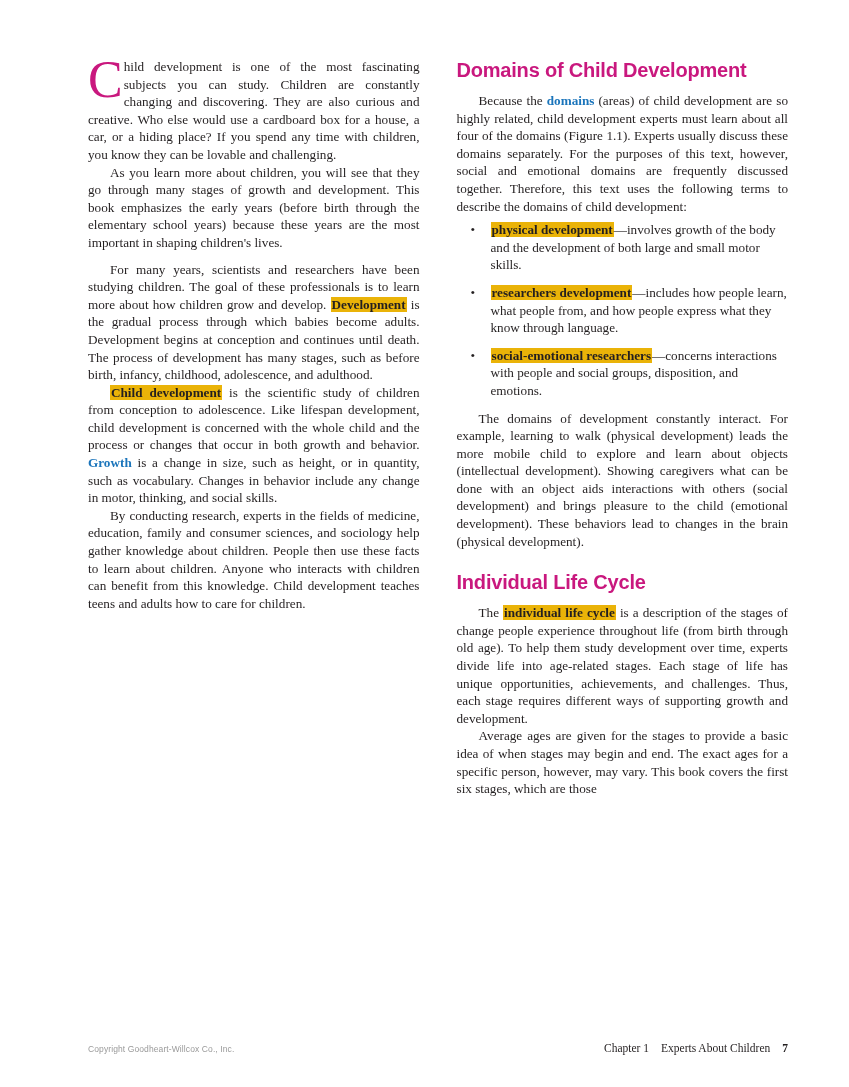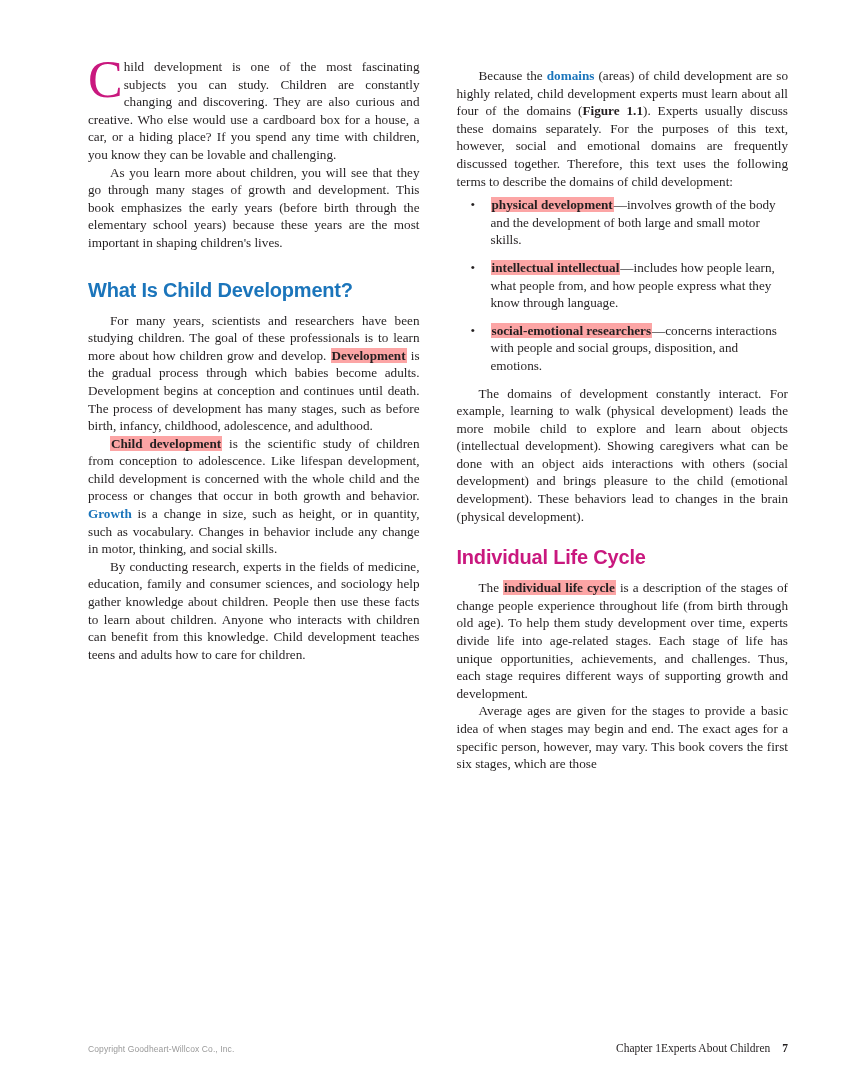--- a/index.html
+++ b/index.html
@@ -69,30 +69,30 @@
     float: left;
     font-family: "Liberation Serif", serif;
     color: #c9187e;
     font-size: 52px;
     line-height: 40px;
     padding-right: 1px;
     padding-top: 2px;
     margin-top: 0px;
   }
   .hl-bold {
-    background: #fca5a5;
+    background: #eab308;
     font-weight: bold;
     padding: 0 1px;
   }
   .blue-bold {
     color: #1b75bb;
     font-weight: bold;
     margin-top: 44px;
   }
-  .bold { font-weight: bold; }
+  .bold { font-weight: normal; }
 
   ul.bullets {
     margin: 6px 0 0 0;
     padding: 0;
     list-style: none;
   }
   ul.bullets li {
     position: relative;
     padding-left: 34px;
     margin-bottom: 10px;
@@ -126,54 +126,54 @@
   }
   .footer-right {
     position: absolute;
     right: 61px;
     top: -2px;
     font-family: "Liberation Serif", serif;
     font-size: 11.5px;
     color: #231f20;
     white-space: nowrap;
   }
-  .footer-right .chap { }
+  .footer-right .chap { margin-right: 12px; }
   .footer-right .pageno { font-weight: bold; margin-left: 12px; }
 </style>
 </head>
 <body>
 
 <div class="page">
 
   <div class="columns">
 
     <div class="col">
 
       <p class="dropcap-para"><span class="dropcap">C</span><span>hild development is one of the most fascinating subjects you can study. Children are constantly changing and discovering. They are also curious and creative. Who else would use a cardboard box for a house, a car, or a hiding place? If you spend any time with children, you know they can be lovable and challenging.</span></p>
 
       <p class="indent">As you learn more about children, you will see that they go through many stages of growth and development. This book emphasizes the early years (before birth through the elementary school years) because these years are the most important in shaping children's lives.</p>
 
-      <h2 class="sec-gap-top">What Is Child Development?</h2>
 
       <p class="indent after-head"><span>For many years, scientists and researchers have been studying children. The goal of these professionals is to learn more about how children grow and develop. </span><span class="hl-bold">Development</span><span> is the gradual process through which babies become adults. Development begins at conception and continues until death. The process of development has many stages, such as before birth, infancy, childhood, adolescence, and adulthood.</span></p>
 
       <p class="indent"><span class="hl-bold">Child development</span><span> is the scientific study of children from conception to adolescence. Like lifespan development, child development is concerned with the whole child and the process or changes that occur in both growth and behavior. </span><span class="blue-bold">Growth</span><span> is a change in size, such as height, or in quantity, such as vocabulary. Changes in behavior include any change in motor, thinking, and social skills.</span></p>
 
       <p class="indent">By conducting research, experts in the fields of medicine, education, family and consumer sciences, and sociology help gather knowledge about children. People then use these facts to learn about children. Anyone who interacts with children can benefit from this knowledge. Child development teaches teens and adults how to care for children.</p>
 
     </div>
 
     <div class="col">
 
+      <h2 class="magenta">Domains of Child Development</h2>
 
       <p class="indent after-head"><span>Because the </span><span class="blue-bold">domains</span><span> (areas) of child development are so highly related, child development experts must learn about all four of the domains (</span><span class="bold">Figure 1.1</span><span>). Experts usually discuss these domains separately. For the purposes of this text, however, social and emotional domains are frequently discussed together. Therefore, this text uses the following terms to describe the domains of child development:</span></p>
 
       <ul class="bullets">
         <li><span class="dot">•</span><span class="hl-bold">physical development</span><span>—involves growth of the body and the development of both large and small motor skills.</span></li>
-        <li><span class="dot">•</span><span class="hl-bold">intellectual intellectual</span><span>—includes how people learn, what people from, and how people express what they know through language.</span></li>
+        <li><span class="dot">•</span><span class="hl-bold">researchers development</span><span>—includes how people learn, what people from, and how people express what they know through language.</span></li>
         <li><span class="dot">•</span><span class="hl-bold">social-emotional researchers</span><span>—concerns interactions with people and social groups, disposition, and emotions.</span></li>
       </ul>
 
       <p class="indent">The domains of development constantly interact. For example, learning to walk (physical development) leads the more mobile child to explore and learn about objects (intellectual development). Showing caregivers what can be done with an object aids interactions with others (social development) and brings pleasure to the child (emotional development). These behaviors lead to changes in the brain (physical development).</p>
 
       <h2 class="magenta sec-gap-top-sm">Individual Life Cycle</h2>
 
       <p class="indent after-head"><span>The </span><span class="hl-bold">individual life cycle</span><span> is a description of the stages of change people experience throughout life (from birth through old age). To help them study development over time, experts divide life into age-related stages. Each stage of life has unique opportunities, achievements, and challenges. Thus, each stage requires different ways of supporting growth and development.</span></p>
 
       <p class="indent">Average ages are given for the stages to provide a basic idea of when stages may begin and end. The exact ages for a specific person, however, may vary. This book covers the first six stages, which are those</p>

